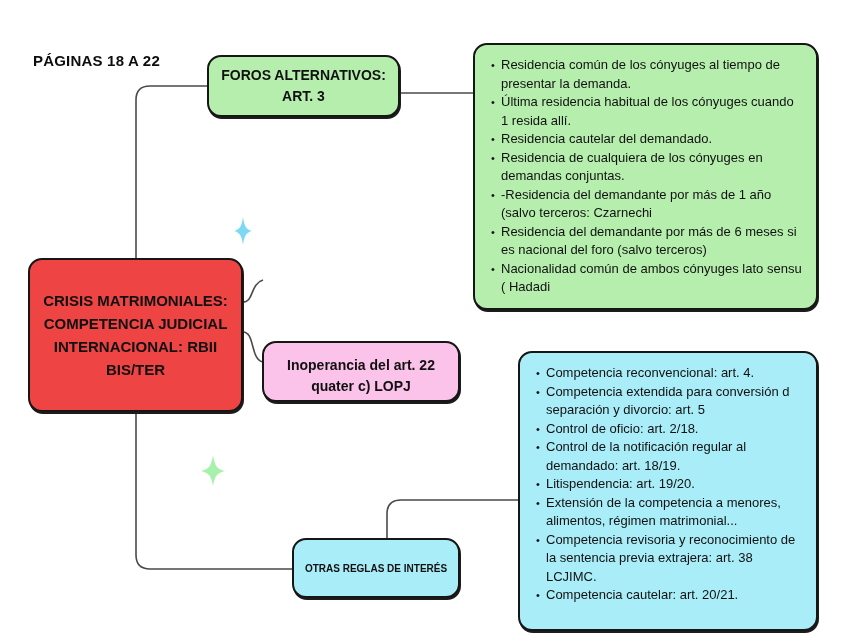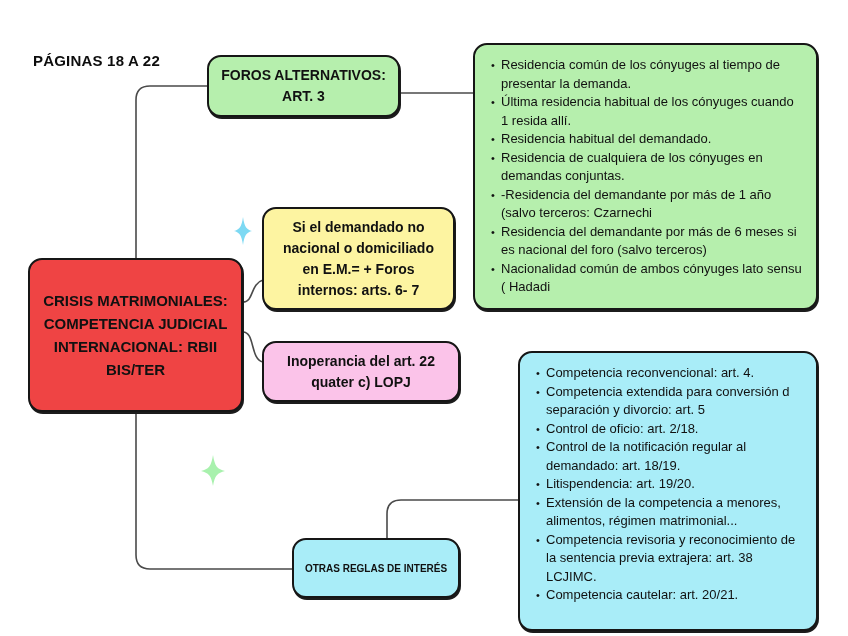--- a/index.html
+++ b/index.html
@@ -37,21 +37,21 @@
     display: flex;
     align-items: center;
     justify-content: center;
     text-align: center;
     font-weight: bold;
     padding: 4px 10px;
   }
   #node-foros        { left: 207px; top: 15px;  width: 193px; height: 62px;  font-size: 14px; line-height: 1.5; }
   #node-demandado    { left: 262px; top: 167px; width: 193px; height: 103px; font-size: 14px; line-height: 1.5; }
   #node-main         { left: 28px;  top: 218px; width: 215px; height: 154px; font-size: 15px; line-height: 1.55; }
-  #node-inoperancia  { left: 262px; top: 301px; width: 198px; height: 61px;  font-size: 14px; line-height: 1.45; }
+  #node-inoperancia  { left: 262px; top: 301px; width: 198px; height: 61px;  font-size: 14px; line-height: 1.45; align-items: flex-end; }
   #node-otras        { left: 292px; top: 498px; width: 168px; height: 60px;  font-size: 10px; line-height: 1.5; }
   #node-foros-detail { left: 473px; top: 3px;   width: 345px; height: 267px; }
   #node-otras-detail { left: 518px; top: 311px; width: 300px; height: 280px; }
   .node.detail-node {
     padding: 11px 12px 8px 10px;
     font-size: 13px;
     line-height: 18.5px;
   }
   .li {
     display: flex;
@@ -99,21 +99,21 @@
         <span class="txt">Residencia común de los cónyuges al tiempo de presentar la demanda.</span>
       </div>
 
       <div class="li">
         <span class="dot">•</span>
         <span class="txt">Última residencia habitual de los cónyuges cuando 1 resida allí.</span>
       </div>
 
       <div class="li">
         <span class="dot">•</span>
-        <span class="txt">Residencia habitual del demandado.</span>
+        <span class="txt">Residencia cautelar del demandado.</span>
       </div>
 
       <div class="li">
         <span class="dot">•</span>
         <span class="txt">Residencia de cualquiera de los cónyuges en demandas conjuntas.</span>
       </div>
 
       <div class="li">
         <span class="dot">•</span>
         <span class="txt">-Residencia del demandante por más de 1 año (salvo terceros: Czarnechi</span>
@@ -123,23 +123,20 @@
         <span class="dot">•</span>
         <span class="txt">Residencia del demandante por más de 6 meses si es nacional del foro (salvo terceros)</span>
       </div>
 
       <div class="li">
         <span class="dot">•</span>
         <span class="txt">Nacionalidad común de ambos cónyuges lato sensu ( Hadadi</span>
       </div>
     </div>
 
-  <div class="node label-node" id="node-demandado" style="background:#fdf4a1;">
-    <span>Si el demandado no nacional o domiciliado en E.M.= + Foros internos: arts. 6- 7</span>
-  </div>
 
   <div class="node label-node" id="node-main" style="background:#ef4444;">
     <span>CRISIS MATRIMONIALES: COMPETENCIA JUDICIAL INTERNACIONAL: RBII BIS/TER</span>
   </div>
 
   <div class="node label-node" id="node-inoperancia" style="background:#fbc3e9;">
     <span>Inoperancia del art. 22 quater c) LOPJ</span>
   </div>
 
   <div class="node label-node" id="node-otras" style="background:#a9edf8;">

